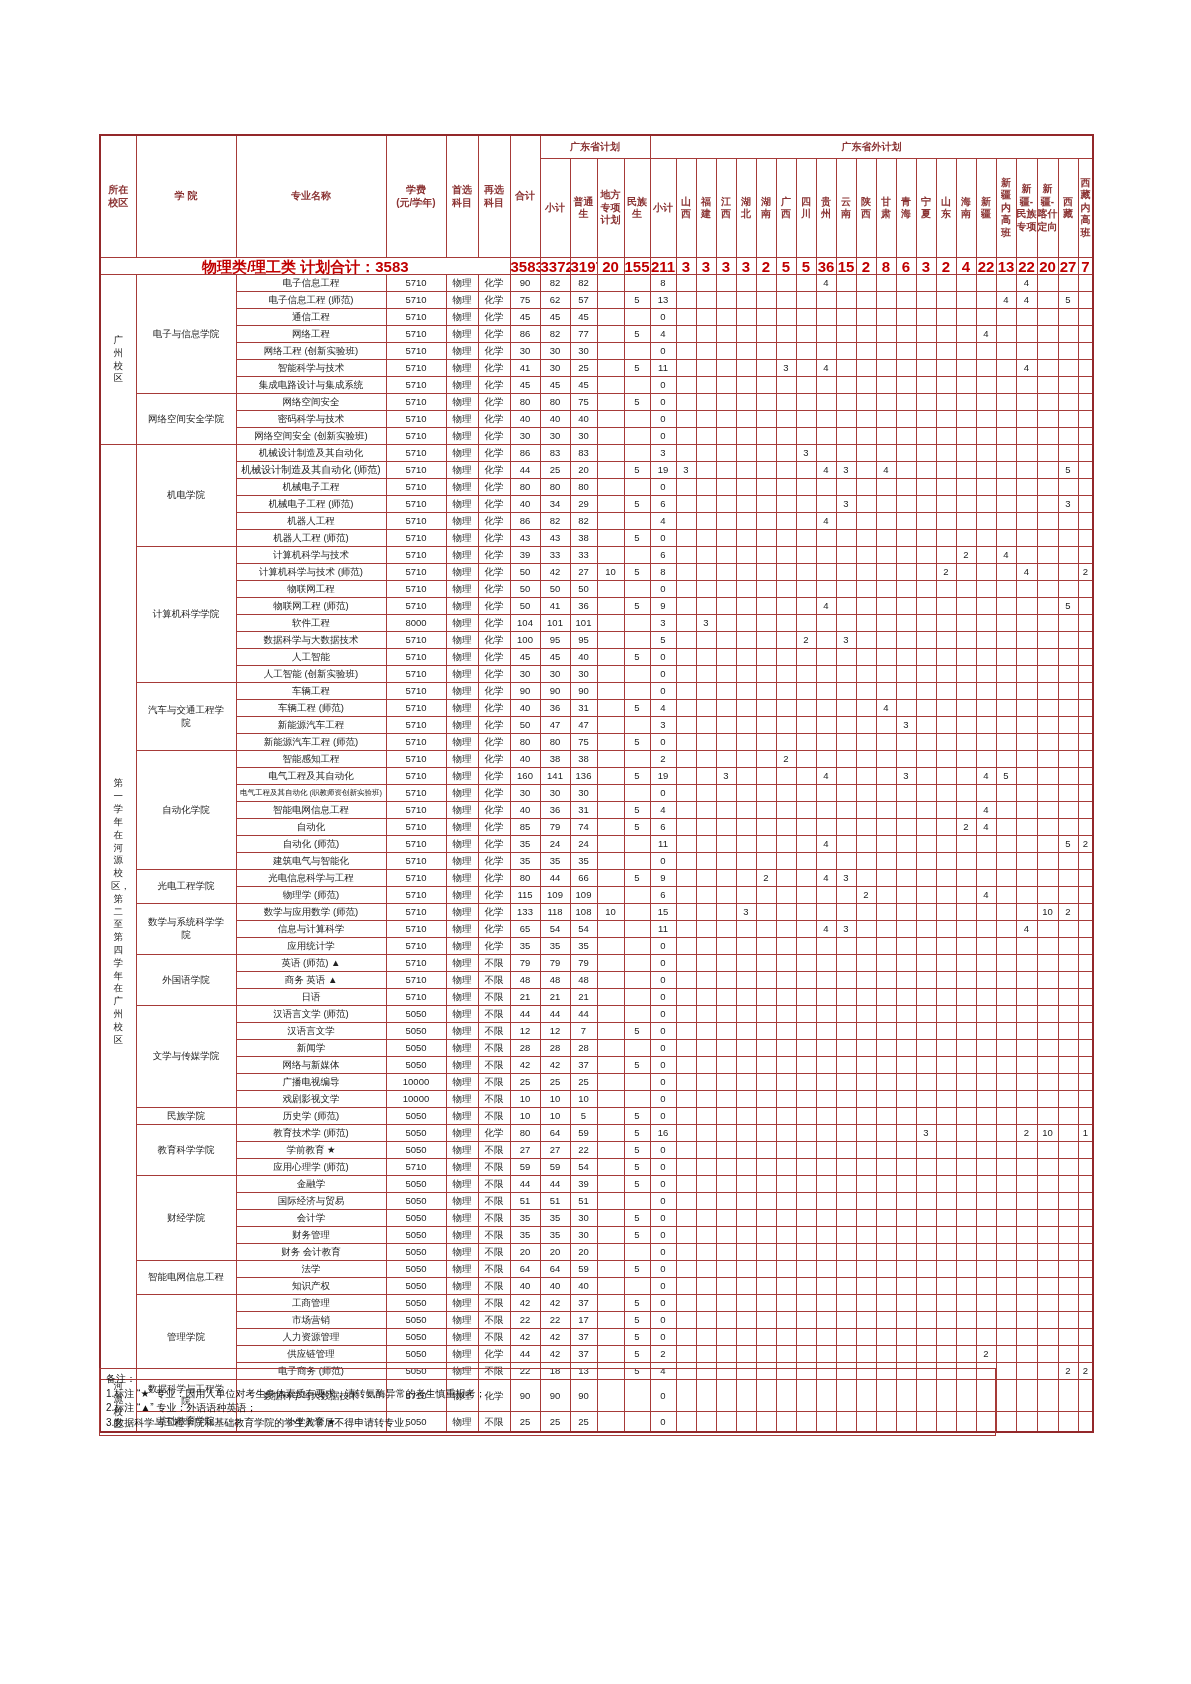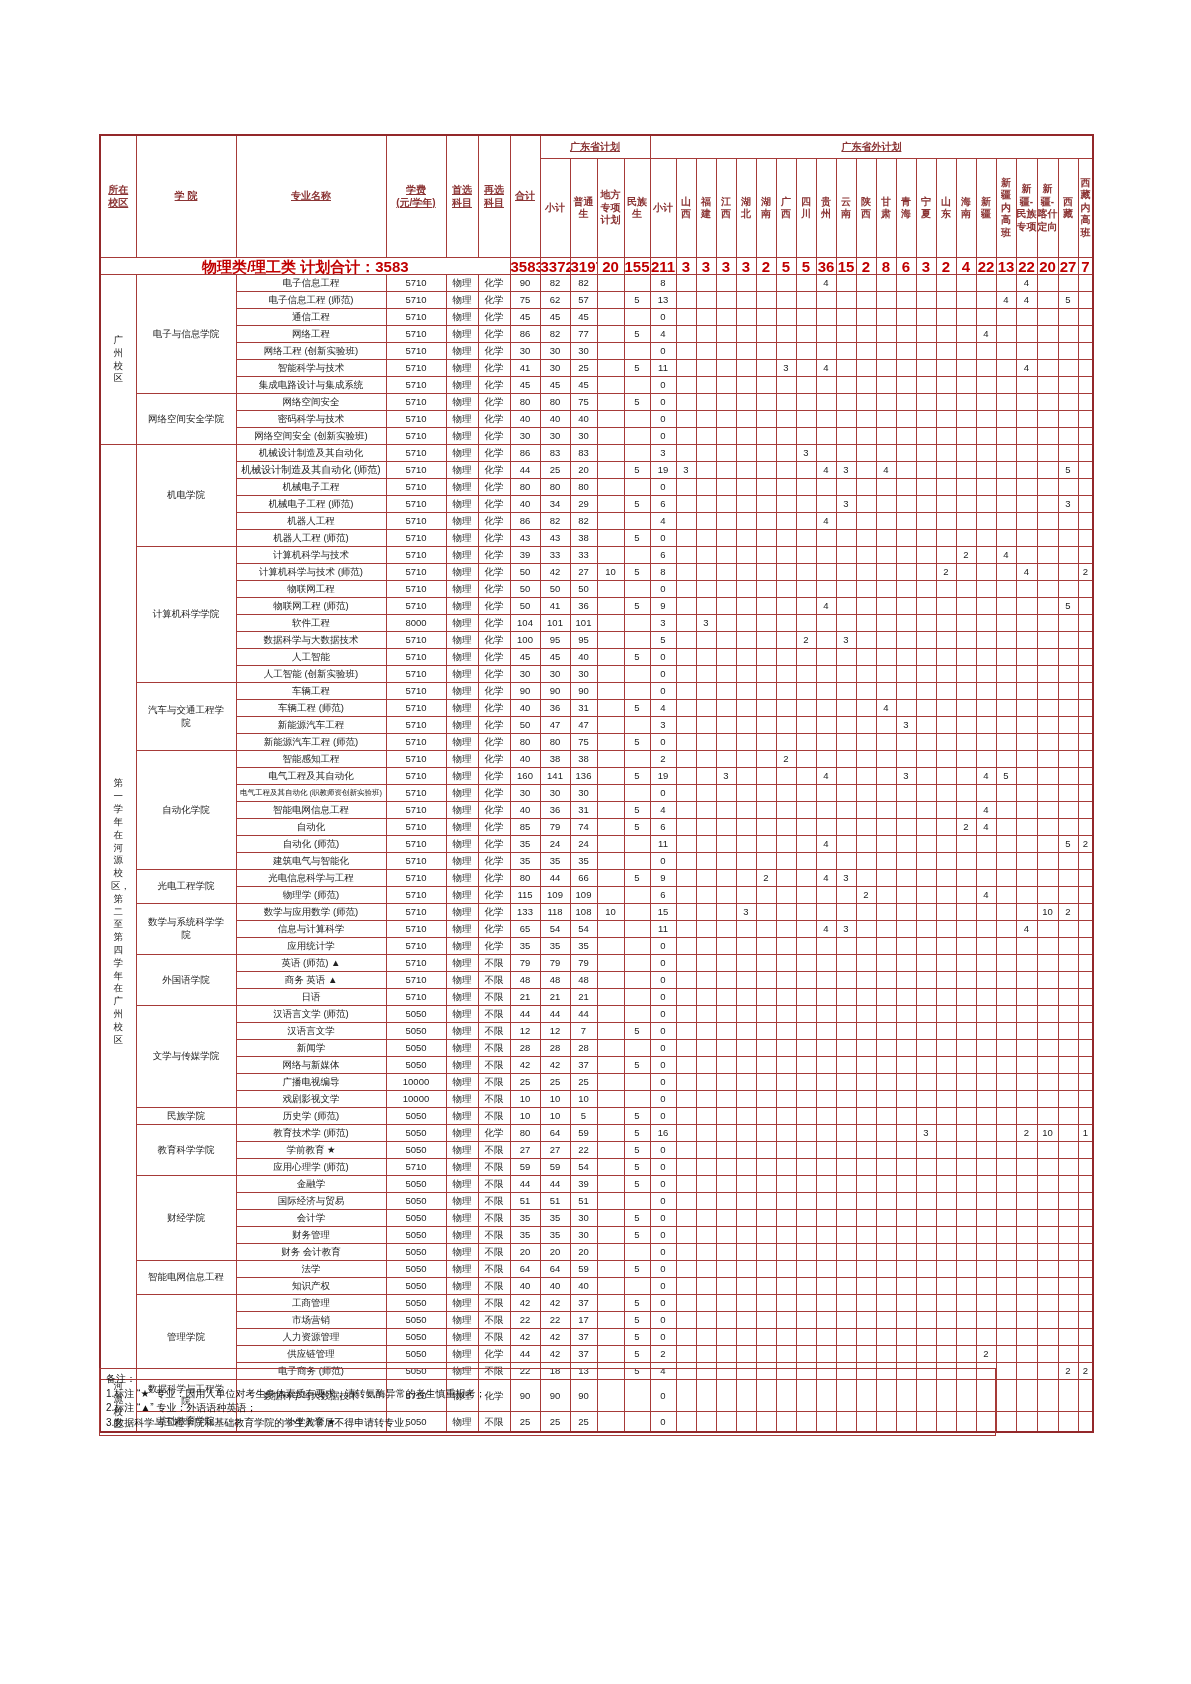--- a/index.html
+++ b/index.html
@@ -1,21 +1,21 @@
 <!DOCTYPE html>
 <html><head>
 <meta charset="utf-8">
 <style>
   html,body{margin:0;padding:0;background:#fff;}
   body{width:1191px;height:1684px;position:relative;font-family:"Liberation Sans","DejaVu Sans",sans-serif;}
   #table-wrap{position:absolute;left:99px;top:134px;width:993px;}
   table{border-collapse:collapse;table-layout:fixed;width:993px;border:2px solid #93282a;}
   th,td{border:1px solid #a63a38;padding:0;text-align:center;vertical-align:middle;overflow:hidden;}
   thead th{font-size:10px;font-weight:bold;color:#8b3434;line-height:1.25;word-break:break-all;white-space:pre-line;padding:1px 0;background:#fff;}
-  tr.group-row th{height:20px;text-decoration:underline;}
+  tr.group-row th{height:20px;}
   tr.main-head th{height:96px;}
   tbody td{height:16px;font-size:9.5px;color:#222;line-height:1;}
   td.major{white-space:nowrap;}
   td.campus,td.college{font-size:9.5px;color:#222;word-break:break-all;line-height:1.35;padding:0 10px;}
   tr.summary td{color:#c00000;font-weight:bold;font-size:15px;height:16px;}
   td.num{font-variant-numeric:tabular-nums;}
   #notes{position:absolute;left:99px;top:1340px;width:883px;border:1px solid #a63a38;padding:3px 6px 5px 6px;font-size:10px;line-height:1.45;color:#111;text-align:left;margin-top:28px;}
 </style>
 </head>
 <body>

